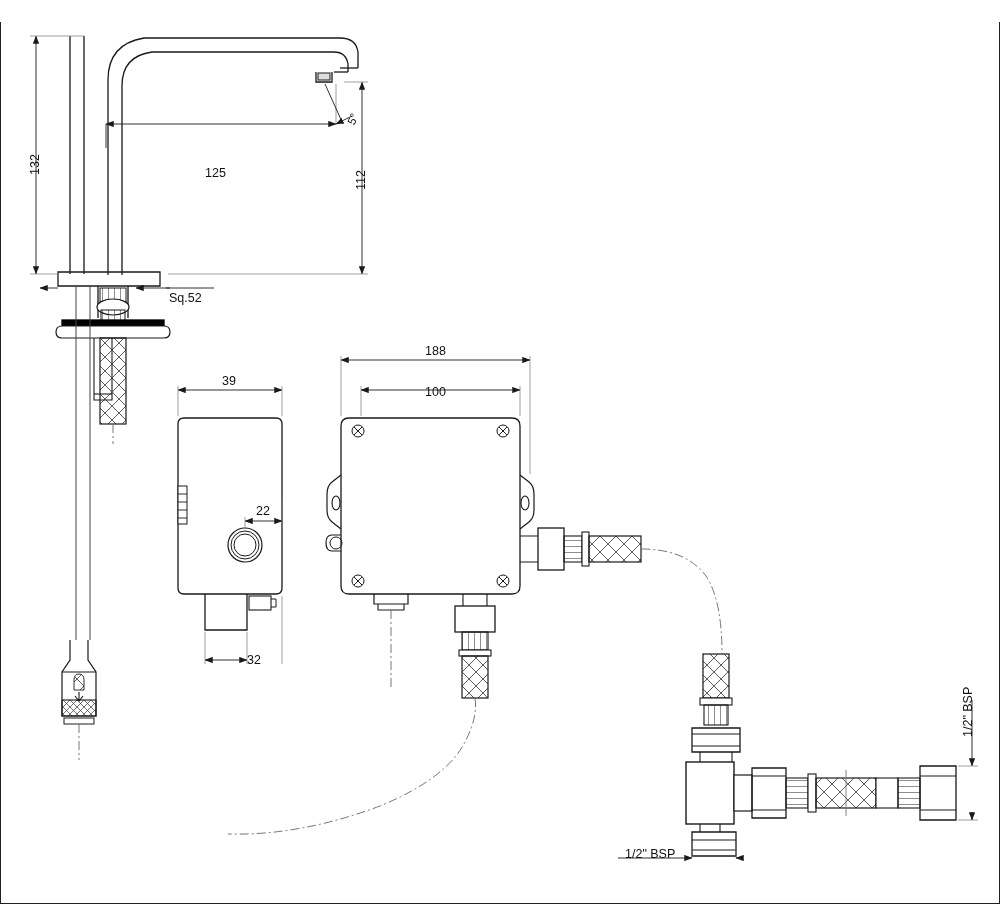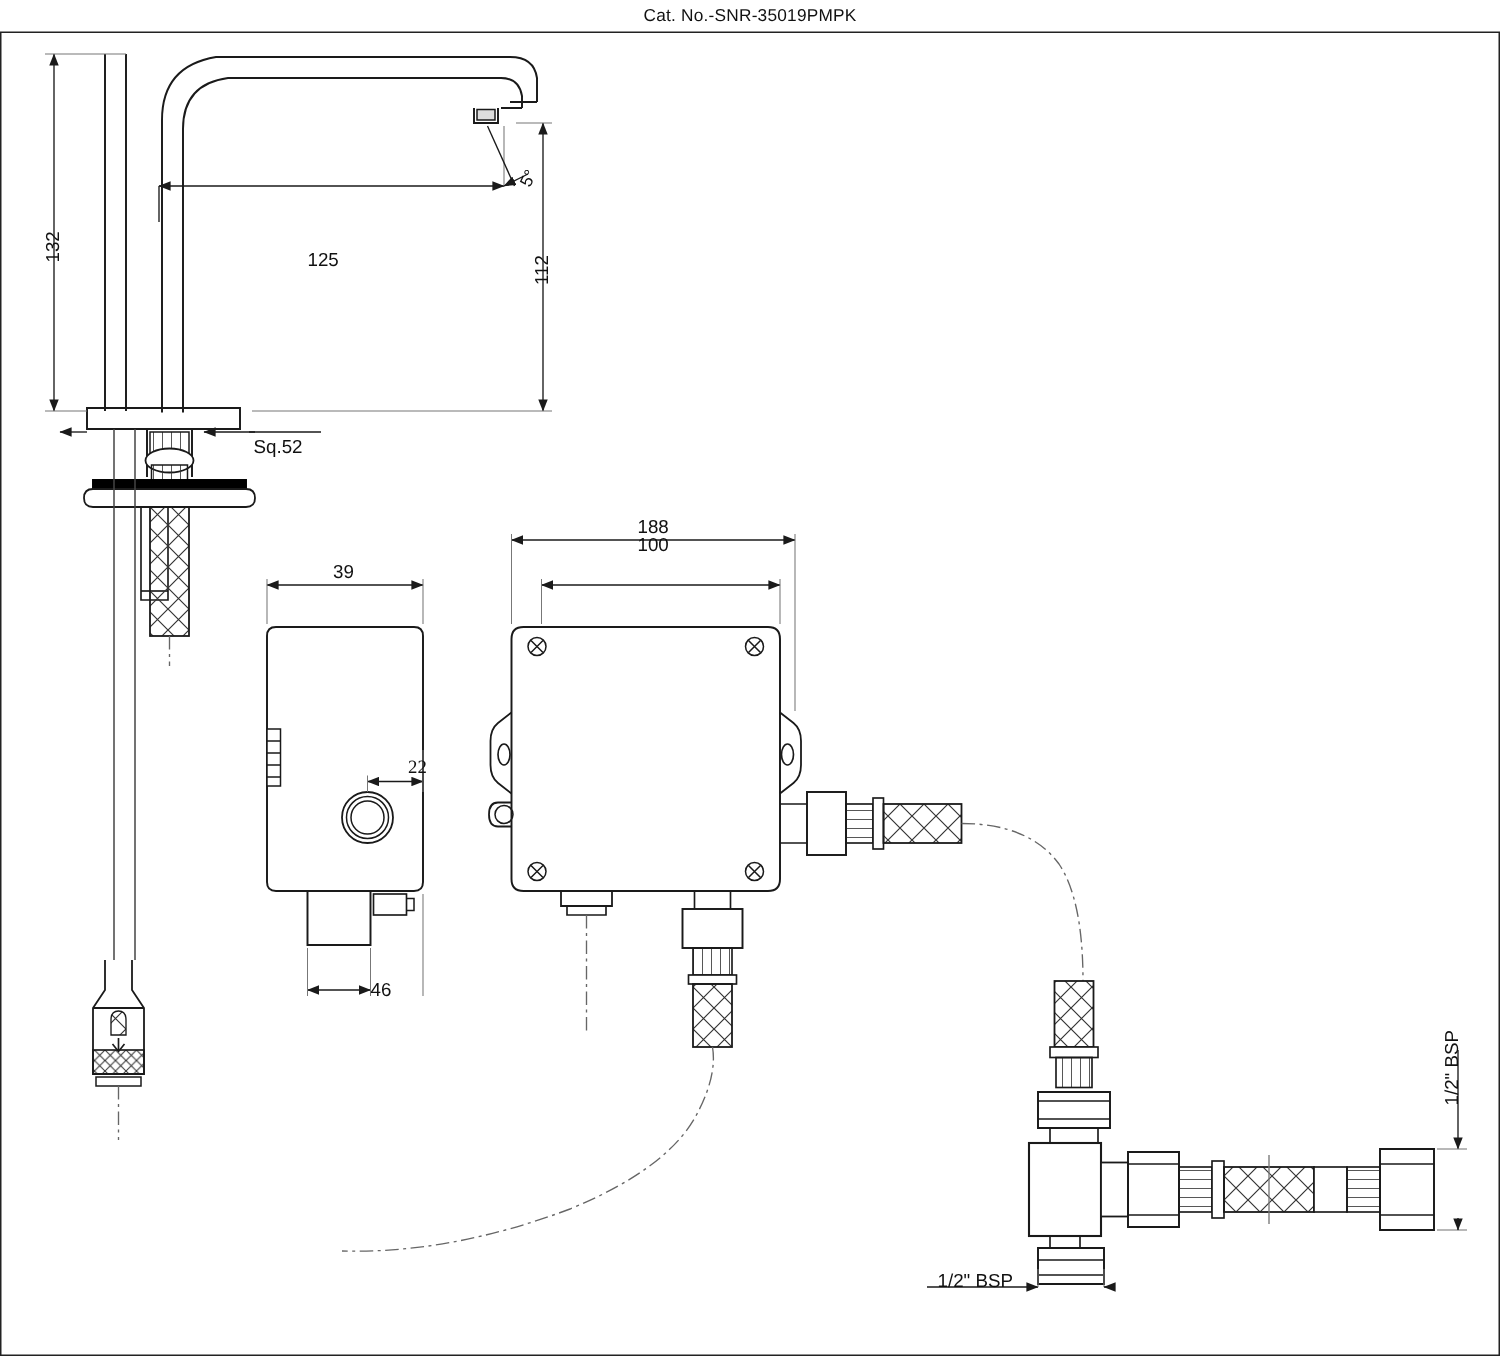--- a/index.html
+++ b/index.html
@@ -13,23 +13,20 @@
   svg{position:absolute;left:0;top:0;}
   .lbl{position:absolute;font-size:12.5px;color:#111;white-space:nowrap;line-height:1;}
   .vert{transform:rotate(-90deg);transform-origin:left top;}
   .rot5{transform:rotate(-65deg);transform-origin:left top;font-size:11.5px;}
 </style>
 </head>
 <body>
 
 <div id="sheet">
 
-  <div id="header">
-    <span id="header-title">Cat. No.-SNR-35019PMPK</span>
-  </div>
 
   <div id="frame"></div>
 
   <svg width="1000" height="904">
     <defs>
       <marker id="ar" markerWidth="9" markerHeight="7" refX="8.6" refY="3.5" orient="auto">
         <path d="M0,0 L9,3.5 L0,7 z" fill="#1a1a1a"></path>
       </marker>
       <marker id="arL" markerWidth="9" markerHeight="7" refX="0.4" refY="3.5" orient="auto">
         <path d="M9,0 L0,3.5 L9,7 z" fill="#1a1a1a"></path>
@@ -254,21 +251,21 @@
     </g>
   </svg>
 
   <div class="lbl vert" style="left:29px;top:175px;">132</div>
   <div class="lbl" style="left:205px;top:130px;margin-top:37px;">125</div>
   <div class="lbl vert" style="left:355px;top:190px;">112</div>
   <div class="lbl rot5" style="left:346px;top:122px;">5°</div>
   <div class="lbl" style="left:169px;top:292px;">Sq.52</div>
 
   <div class="lbl" style="left:222px;top:375px;">39</div>
-  <div class="lbl" style="left:272px;top:505px;font-family:Liberation Serif, serif;">22</div>
-  <div class="lbl" style="left:247px;top:654px;">46</div>
+  <div class="lbl" style="left:256px;top:505px;">22</div>
+  <div class="lbl" style="left:247px;top:654px;">32</div>
   <div class="lbl" style="left:425px;top:345px;">188</div>
-  <div class="lbl" style="left:425px;top:357px;">100</div>
+  <div class="lbl" style="left:425px;top:386px;">100</div>
 
   <div class="lbl" style="left:625px;top:848px;">1/2" BSP</div>
   <div class="lbl vert" style="left:962px;top:737px;">1/2" BSP</div>
 
 </div>
 
 </body></html>

